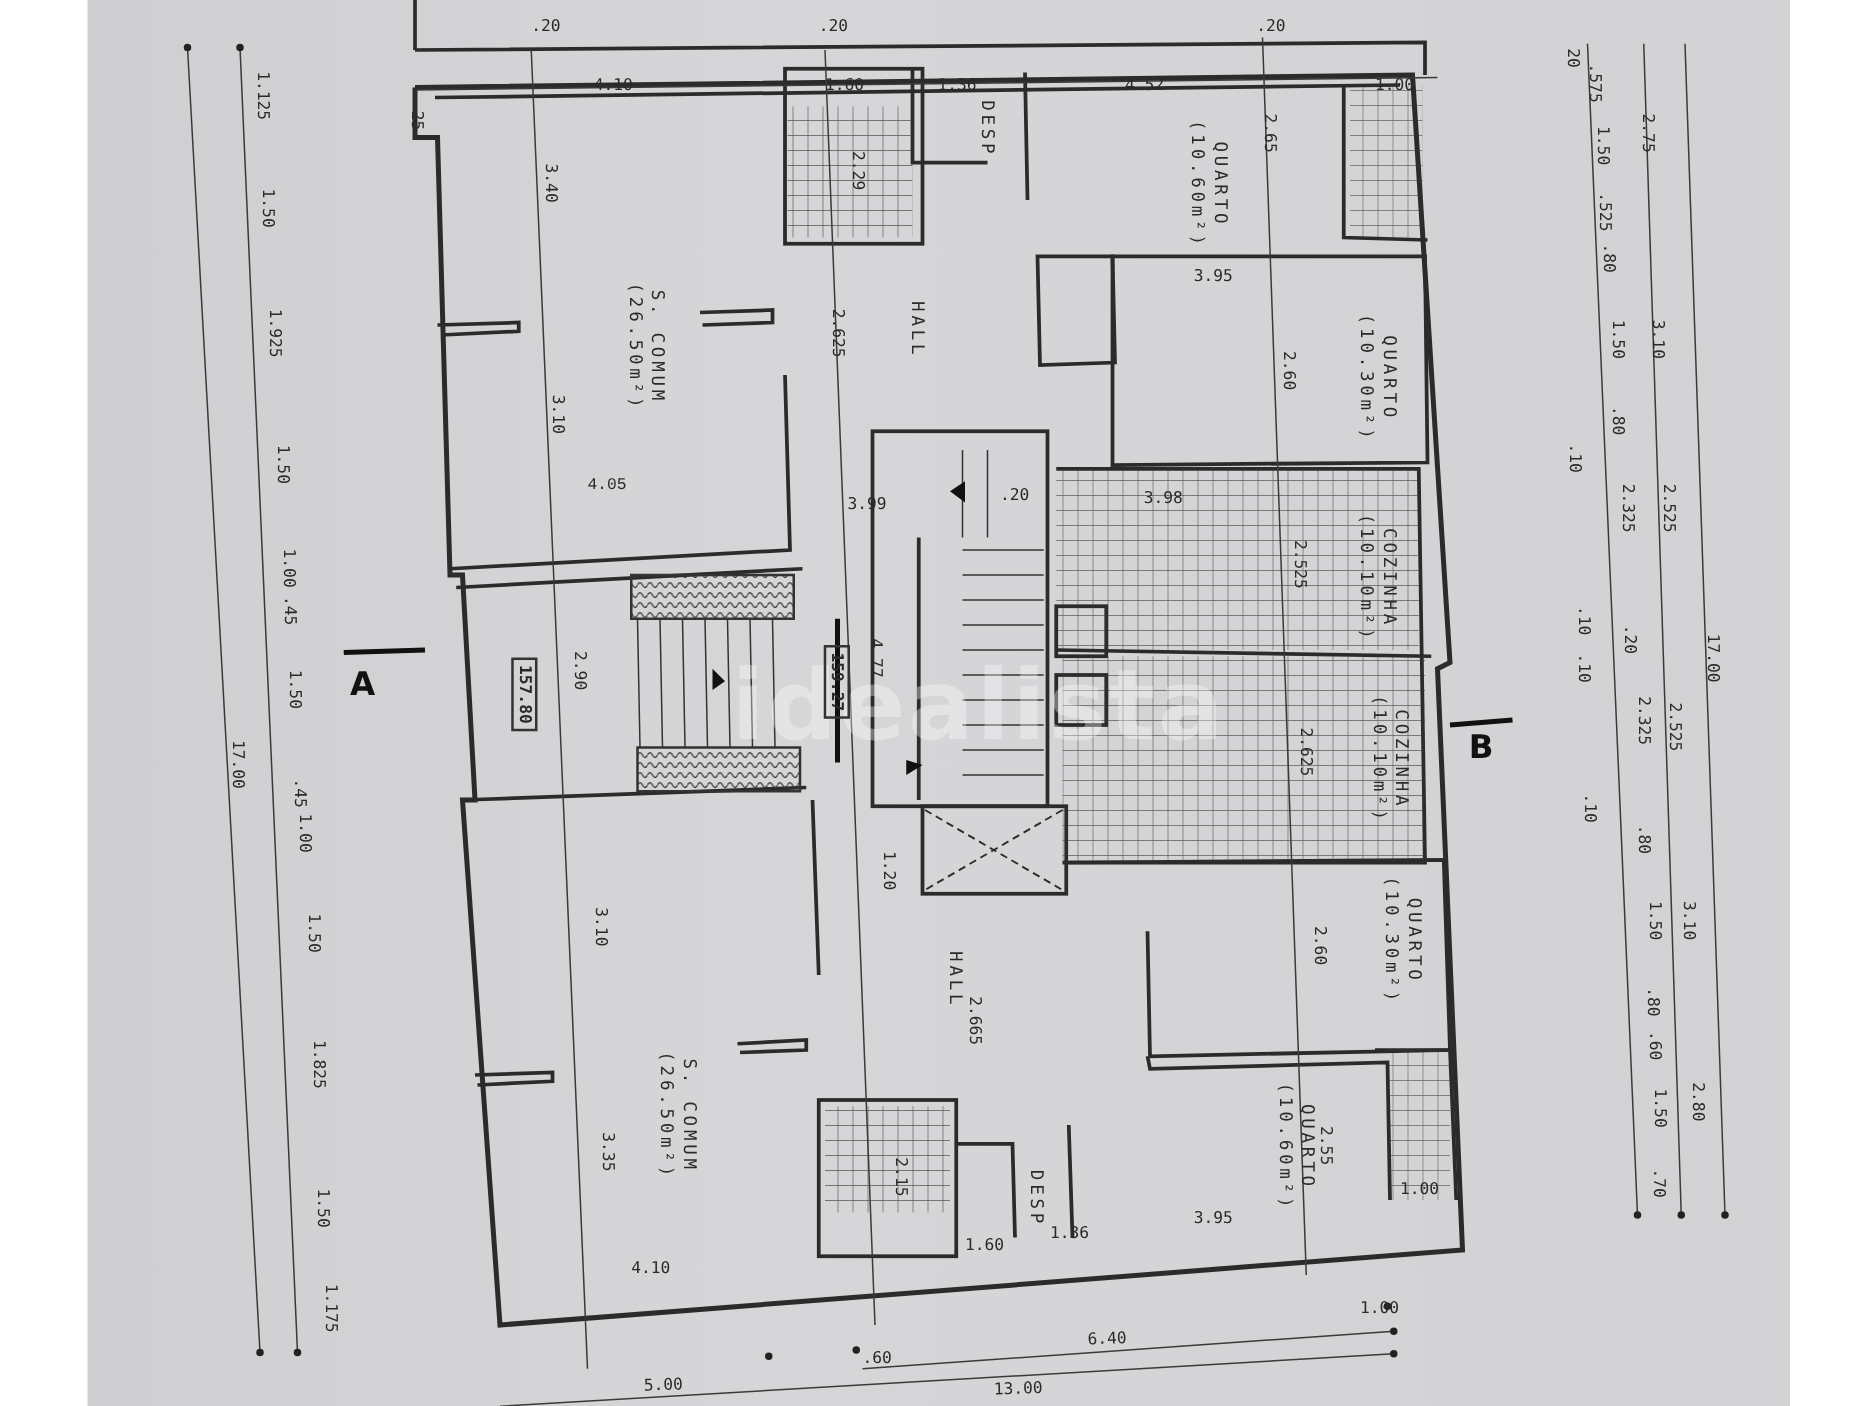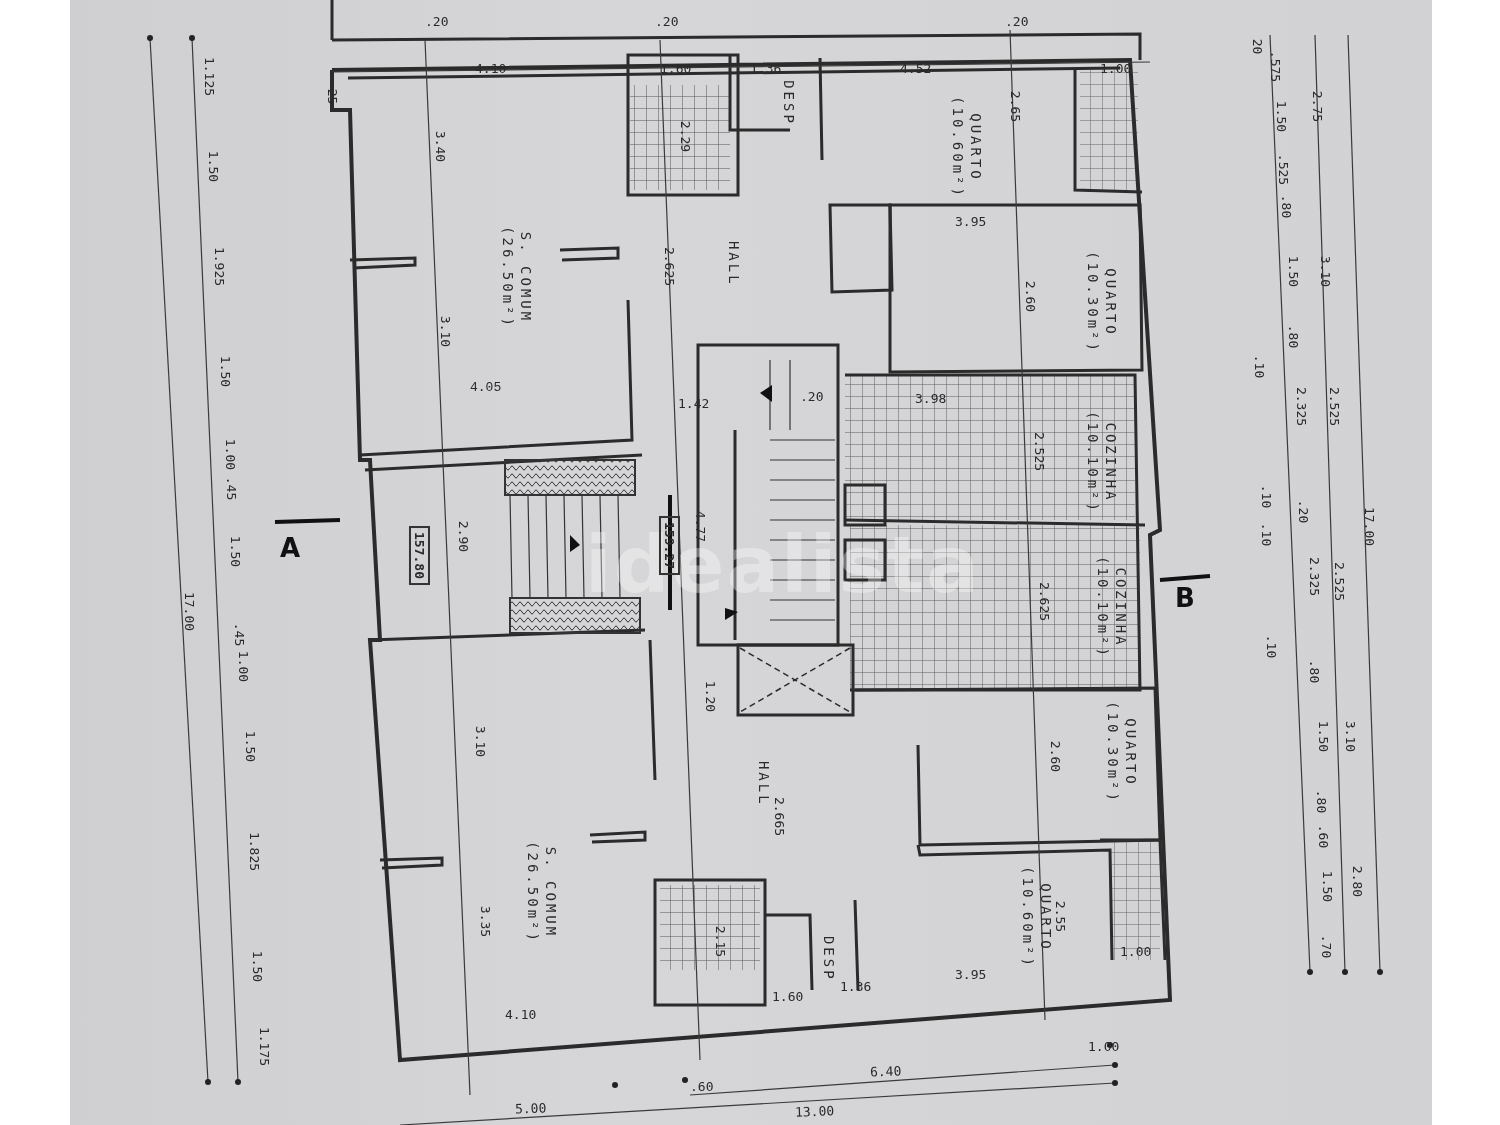--- a/index.html
+++ b/index.html
@@ -203,21 +203,21 @@
     <div>S. COMUM</div>
     <div>(26.50m²)</div>
   </div>
 
   <div class="lbl" style="left:405px; top:62px;">4.10</div>
   <div class="lbl rot90" style="left:355px; top:140px;">3.40</div>
   <div class="lbl rot90" style="left:360px; top:325px;">3.10</div>
   <div class="lbl" style="left:400px; top:381px;font-family:Liberation Mono, monospace;">4.05</div>
   <div class="lbl rot90" style="left:378px; top:530px;">2.90</div>
   <div class="lbl rot90" style="left:580px; top:260px;">2.625</div>
-  <div class="lbl" style="left:608px; top:397px;">1.42</div>
+  <div class="lbl" style="left:608px; top:397px;">3.99</div>
   <div class="lbl" style="left:730px; top:390px;">.20</div>
   <div class="lbl" style="left:590px; top:62px;">1.60</div>
   <div class="lbl rot90" style="left:600px; top:130px;">2.29</div>
   <div class="lbl" style="left:680px; top:62px;">1.36</div>
   <div class="lbl" style="left:830px; top:62px;">4.52</div>
   <div class="lbl rot90" style="left:930px; top:100px;">2.65</div>
   <div class="lbl" style="left:885px; top:215px;">3.95</div>
   <div class="lbl rot90" style="left:945px; top:290px;">2.60</div>
   <div class="lbl" style="left:845px; top:392px;">3.98</div>
   <div class="lbl rot90" style="left:950px; top:445px;">2.525</div>

